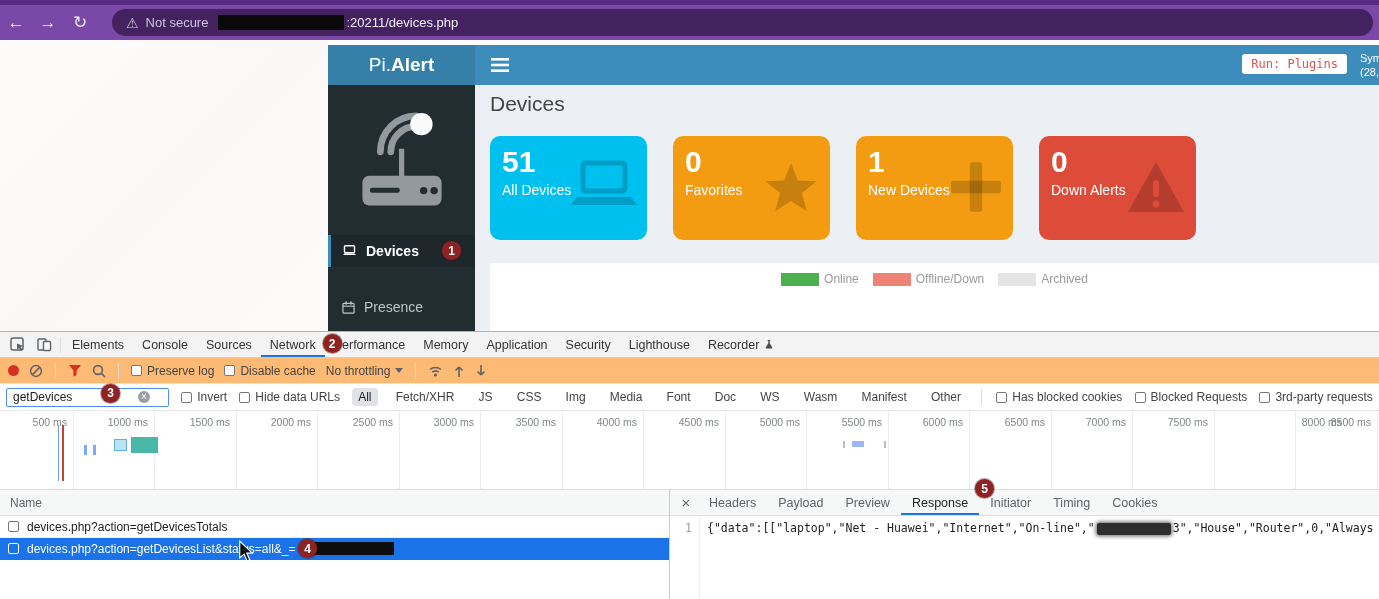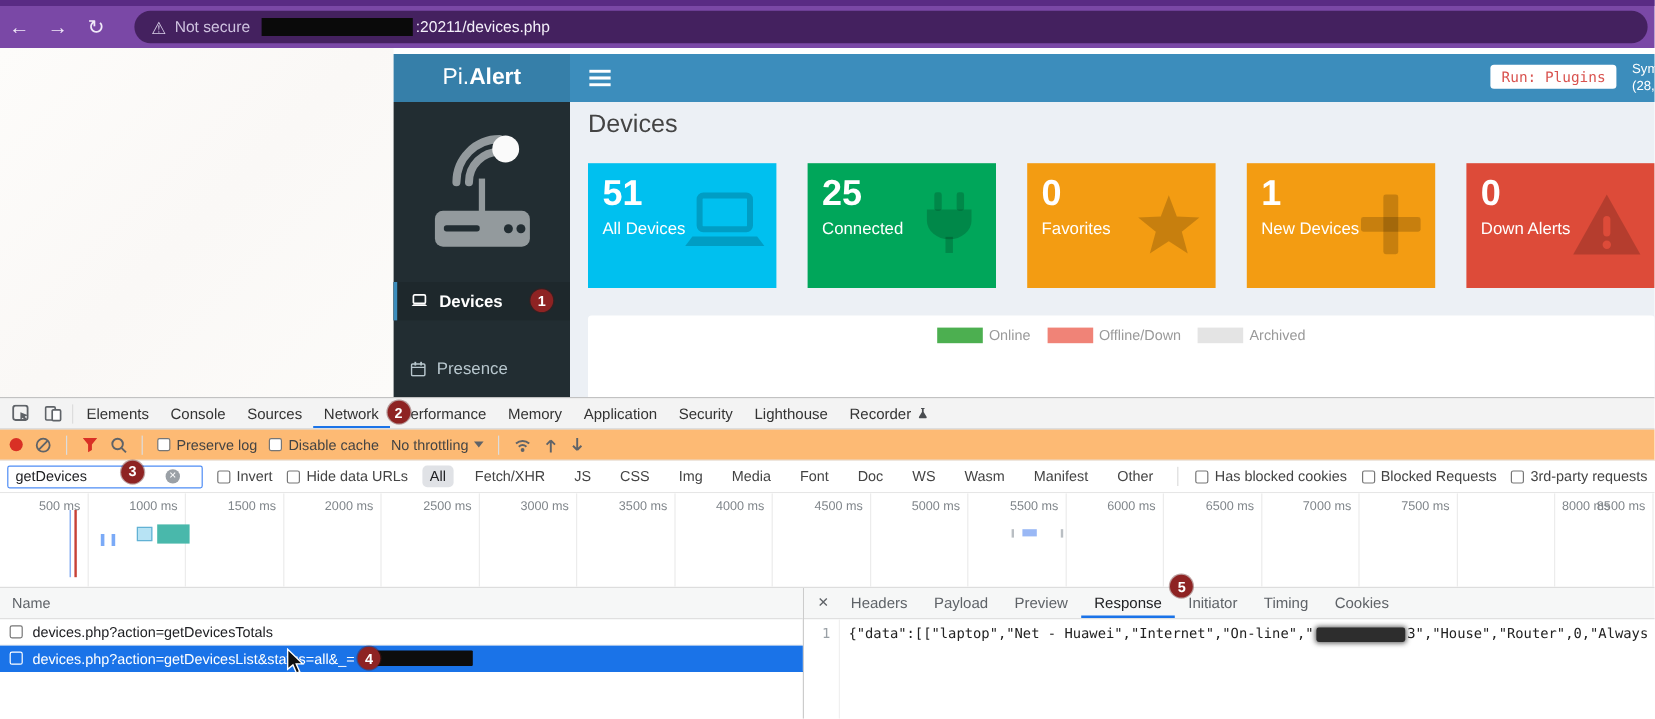--- a/index.html
+++ b/index.html
@@ -33,21 +33,21 @@
   .sidebar { position:absolute; left:328px; top:45px; width:147px; height:246px; background:#222d32; }
   .router-logo { height:150px; display:flex; align-items:center; justify-content:center; }
   .side-item { height:32px; display:flex; align-items:center; padding-left:14px; color:#b8c7ce; font-size:14px;
     cursor:pointer; position:relative; gap:9px; }
   .side-item.active { background:#1e282c; border-left:3px solid #3c8dbc; padding-left:11px; color:#fff; font-weight:bold; }
   .side-item.gap { margin-top:24px; }
 
   .content { position:absolute; left:475px; top:45px; width:904px; height:246px; background:#ecf0f5; overflow:hidden; }
   .page-title { position:absolute; left:15px; top:7px; font-size:21px; color:#444; font-weight:500; }
   .cards { position:absolute; left:15px; top:51px; display:flex; gap:26px; }
-  .card { width:157px; height:104px; border-radius:0; position:relative; color:#fff; padding:9px 12px; overflow:hidden; }
+  .card { width:157px; height:104px; border-radius:10px; position:relative; color:#fff; padding:9px 12px; overflow:hidden; }
   .card .num { font-size:30px; font-weight:bold; line-height:34px; }
   .card .lbl { font-size:14px; margin-top:3px; }
   .card svg.bigicon { position:absolute; right:8px; top:22px; }
   .c-cyan  { background:#00c0ef; --bg:#00c0ef; }
   .c-green { background:#00a65a; --bg:#00a65a; }
   .c-yellow{ background:#f39c12; --bg:#f39c12; }
   .c-red   { background:#dd4b39; --bg:#dd4b39; }
 
   .presence { position:absolute; left:15px; top:178px; right:0; height:120px; background:#fff; border-radius:3px 3px 0 0; }
   .presence-hd { padding:12px 15px 10px; font-size:16px; color:#444; border-bottom:1px solid #f4f4f4; }
@@ -184,30 +184,20 @@
     <div class="content">
       <div class="page-title">Devices</div>
 
       <div class="cards">
         <div class="card c-cyan">
           <div class="num">51</div>
           <div class="lbl">All Devices</div>
           <svg class="bigicon" width="70" height="54" viewBox="0 0 70 52">
             <rect x="14" y="4" width="42" height="28" rx="3" fill="none" stroke="rgba(0,0,0,0.18)" stroke-width="5"></rect>
             <path d="M8,38 H62 L68,46 H2 Z" fill="rgba(0,0,0,0.18)"></path>
-          </svg>
-        </div>
-        <div class="card c-green">
-          <div class="num">25</div>
-          <div class="lbl">Connected</div>
-          <svg class="bigicon" width="62" height="56" viewBox="0 0 60 52">
-            <rect x="18" y="1" width="6" height="15" rx="2" fill="rgba(0,0,0,0.18)"></rect>
-            <rect x="36" y="1" width="6" height="15" rx="2" fill="rgba(0,0,0,0.18)"></rect>
-            <path d="M12,15 h36 v9 a18,15 0 0 1 -36,0 z" fill="rgba(0,0,0,0.18)"></path>
-            <rect x="27" y="37" width="6" height="13" fill="rgba(0,0,0,0.18)"></rect>
           </svg>
         </div>
         <div class="card c-yellow">
           <div class="num">0</div>
           <div class="lbl">Favorites</div>
           <svg class="bigicon" width="62" height="58" viewBox="0 0 60 55">
             <polygon points="30,4 36.5,21.1 54.7,22 40.5,33.4 45.3,51 30,41 14.7,51 19.5,33.4 5.3,22 23.5,21.1" fill="rgba(0,0,0,0.18)"></polygon>
           </svg>
         </div>
         <div class="card c-yellow">

